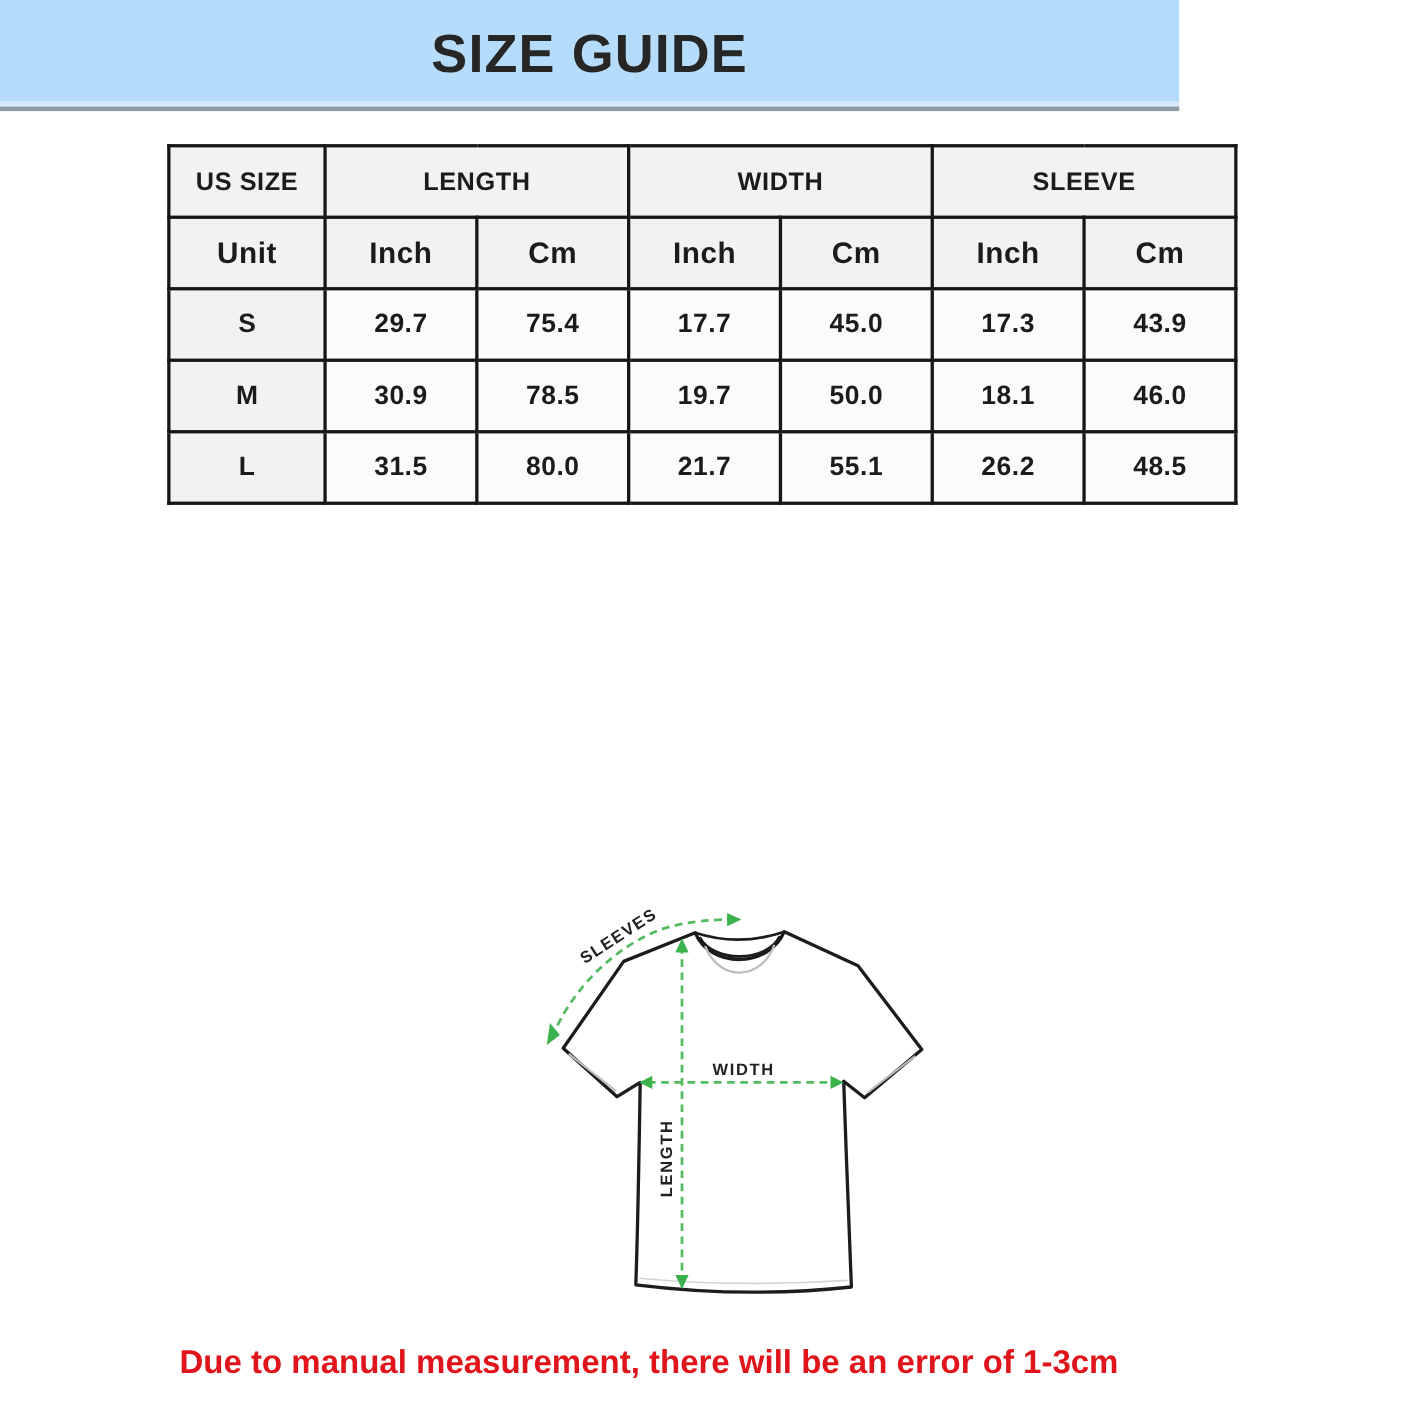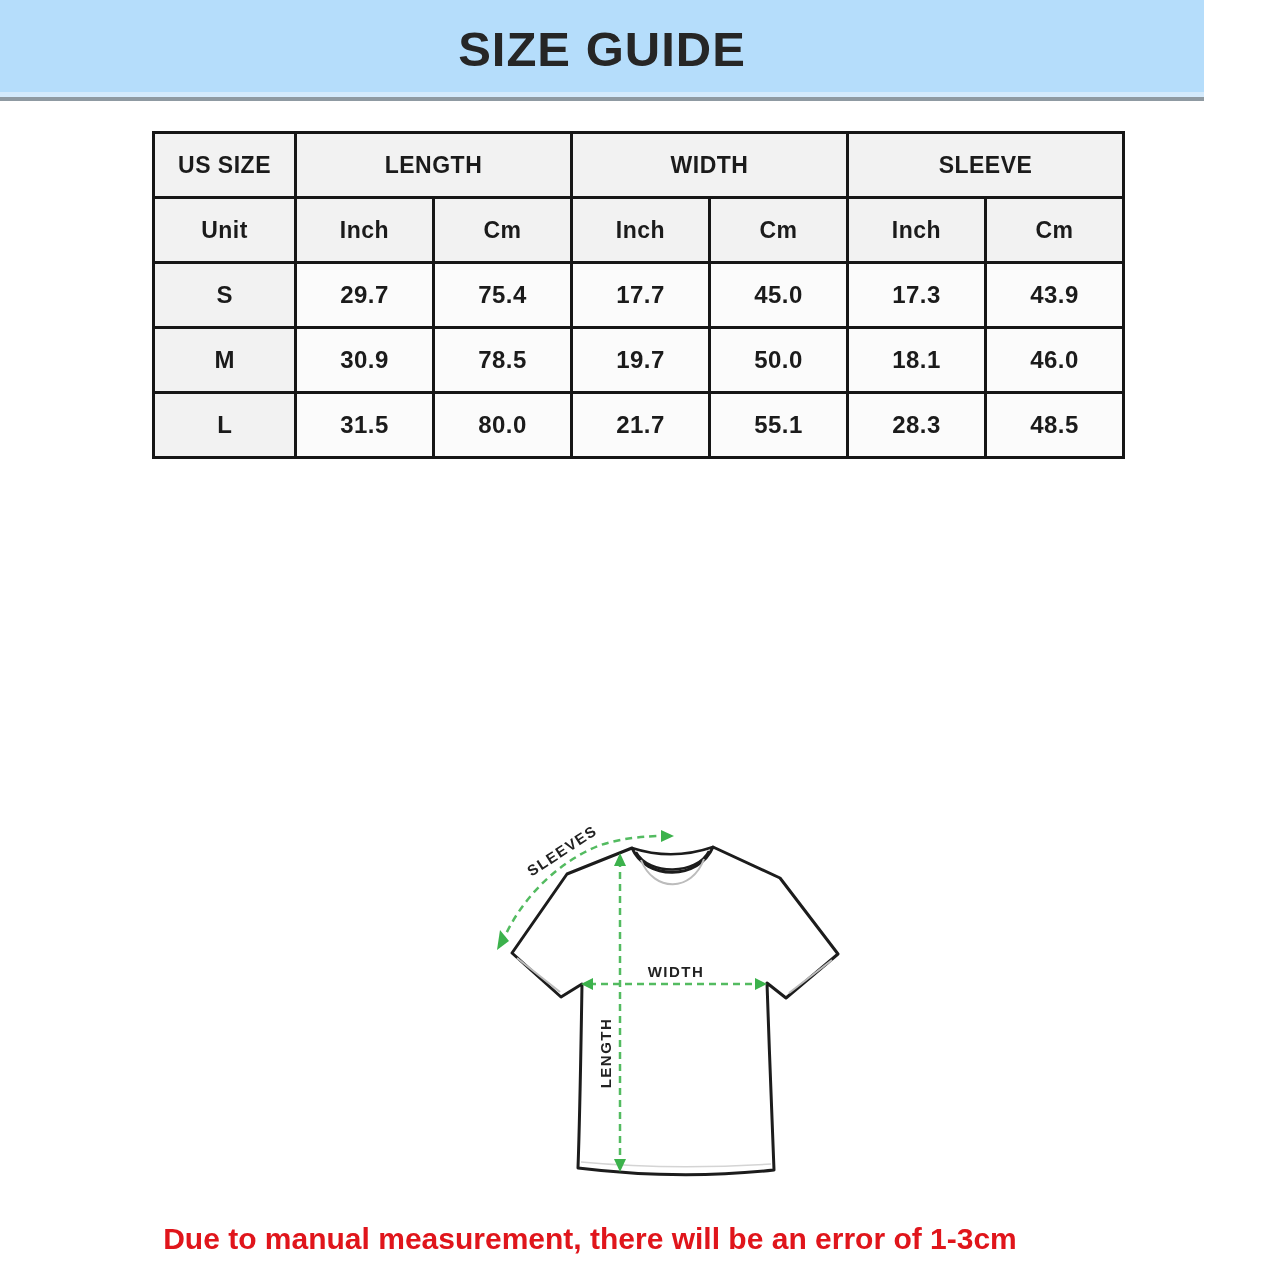--- a/index.html
+++ b/index.html
@@ -8,21 +8,21 @@
     font-family: "Liberation Sans", "DejaVu Sans", sans-serif;
     background: #ffffff;
     position: relative;
     overflow: hidden;
   }
   .page { position: absolute; top: 0; left: 0; width: 1280px; height: 1280px; }
 
   
   .banner {
     position: absolute; top: 0; left: 0;
-    width: 1204px; height: 101px;
+    width: 1072px; height: 101px;
     background: #b5ddfb;
     border-bottom: 4px solid #8f9aa2;
     box-shadow: inset 0 -5px 0 #d4eafc;
   }
   .banner h1 {
     text-align: center;
     line-height: 98px;
     font-size: 49px;
     font-weight: 800;
     letter-spacing: 1px;
@@ -54,21 +54,21 @@
     background: #f2f2f2;
     font-size: 24px;
     font-weight: bold;
   }
   table.size-table td.value-cell {
     background: #fbfbfb;
     font-size: 24px;
     font-weight: bold;
     letter-spacing: 0.5px;
   }
-  table.size-table tr.unit-row th { font-size: 23px; }
+  table.size-table tr.unit-row th { font-size: 27px; }
 
   
   .shirt-wrap { position: absolute; left: 450px; top: 800px; width: 440px; height: 400px; }
   .shirt-wrap svg { display: block; }
   .measure-label {
     font-family: "Liberation Sans", sans-serif;
     font-size: 15px;
     font-weight: bold;
     letter-spacing: 1.5px;
     fill: #222222;
@@ -139,21 +139,21 @@
           <td class="value-cell">50.0</td>
           <td class="value-cell">18.1</td>
           <td class="value-cell">46.0</td>
         </tr>
         <tr>
           <td class="size-cell">L</td>
           <td class="value-cell">31.5</td>
           <td class="value-cell">80.0</td>
           <td class="value-cell">21.7</td>
           <td class="value-cell">55.1</td>
-          <td class="value-cell">28.3</td>
+          <td class="value-cell">26.2</td>
           <td class="value-cell">48.5</td>
         </tr>
       </tbody>
     </table>
   </div>
 
   <div class="shirt-wrap">
     <svg viewBox="0 0 440 400" width="440" height="400" xmlns="http://www.w3.org/2000/svg">
 
       <g>

